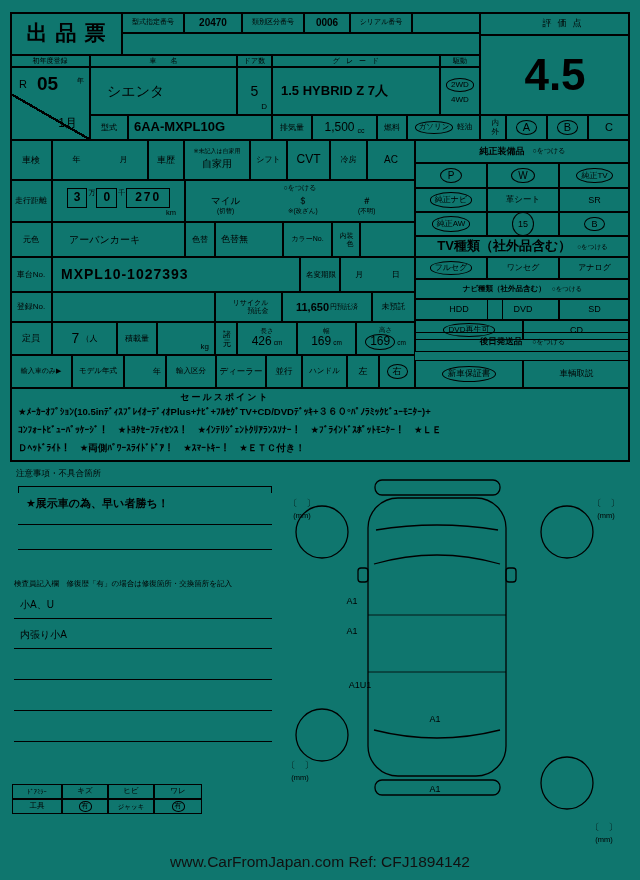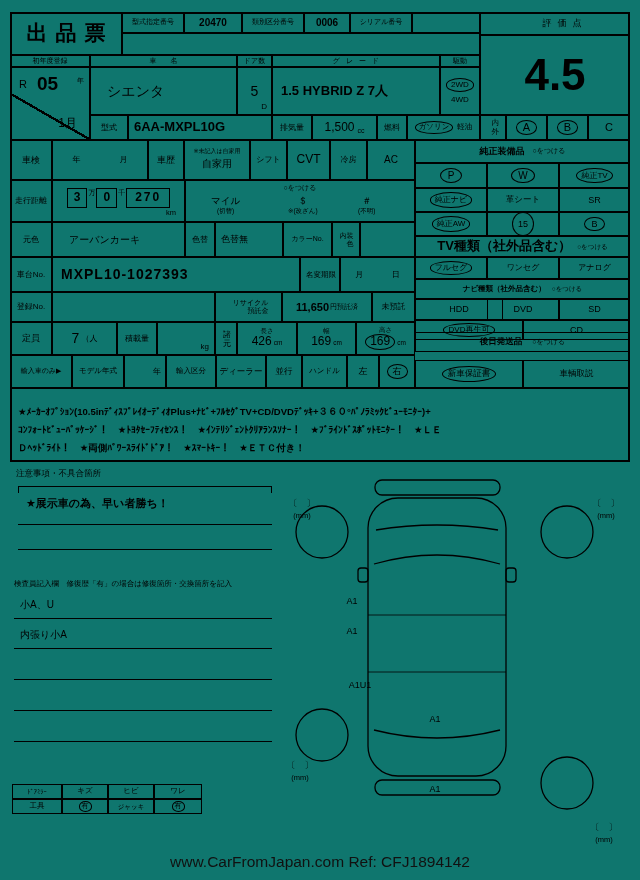--- a/index.html
+++ b/index.html
@@ -247,20 +247,21 @@
   <div class="c" style="left:415px;top:332px;width:215px;height:20px;gap:10px">
     <span class="b" style="font-size:8.5px">後日発送品</span>
     <span style="font-size:7px">○をつける</span>
   </div>
   <div class="c" style="left:415px;top:360px;width:108px;height:28px">
       <span class="ov" style="font-size:8.5px;padding:2px 5px">新車保証書</span>
     </div>
   <div class="c" style="left:523px;top:360px;width:107px;height:28px;font-size:8.5px">車輌取説</div>
 
   <div class="abs" style="left:10px;top:388px;width:620px;border-top:1px solid #000"></div>
+  <div class="c nb b" style="left:10px;top:390px;width:430px;height:14px;font-size:9px;letter-spacing:2px">セールスポイント</div>
   <div class="c nb lft b" style="left:18px;top:404px;width:606px;height:17px;font-size:9.5px">★ﾒｰｶｰｵﾌﾟｼｮﾝ(10.5inﾃﾞｨｽﾌﾟﾚｲｵｰﾃﾞｨｵPlus+ﾅﾋﾞ+ﾌﾙｾｸﾞTV+CD/DVDﾃﾞｯｷ+３６０°ﾊﾟﾉﾗﾐｯｸﾋﾞｭｰﾓﾆﾀｰ)+</div>
   <div class="c nb lft b" style="left:18px;top:422px;width:606px;height:17px;font-size:9.5px">ｺﾝﾌｫｰﾄﾋﾞｭｰﾊﾟｯｹｰｼﾞ！　★ﾄﾖﾀｾｰﾌﾃｨｾﾝｽ！　★ｲﾝﾃﾘｼﾞｪﾝﾄｸﾘｱﾗﾝｽｿﾅｰ！　★ﾌﾞﾗｲﾝﾄﾞｽﾎﾟｯﾄﾓﾆﾀｰ！　★ＬＥ</div>
   <div class="c nb lft b" style="left:18px;top:440px;width:606px;height:17px;font-size:9.5px">Ｄﾍｯﾄﾞﾗｲﾄ！　★両側ﾊﾟﾜｰｽﾗｲﾄﾞﾄﾞｱ！　★ｽﾏｰﾄｷｰ！　★ＥＴＣ付き！</div>
 
   <div class="abs" style="left:10px;top:12px;width:620px;height:450px;border:2px solid #000;pointer-events:none"></div>
 
   <div class="c nb lft" style="left:16px;top:468px;width:200px;height:12px;font-size:8.5px">注意事項・不具合箇所</div>
   <div class="abs" style="left:18px;top:486px;width:254px;height:7px;border-top:1.5px solid #000;border-left:1.5px solid #000;border-right:1.5px solid #000"></div>
   <div class="c nb lft b" style="left:26px;top:494px;width:240px;height:18px;font-size:11px">★展示車の為、早い者勝ち！</div>
   <div class="ul" style="left:18px;top:524px;width:254px"></div>

